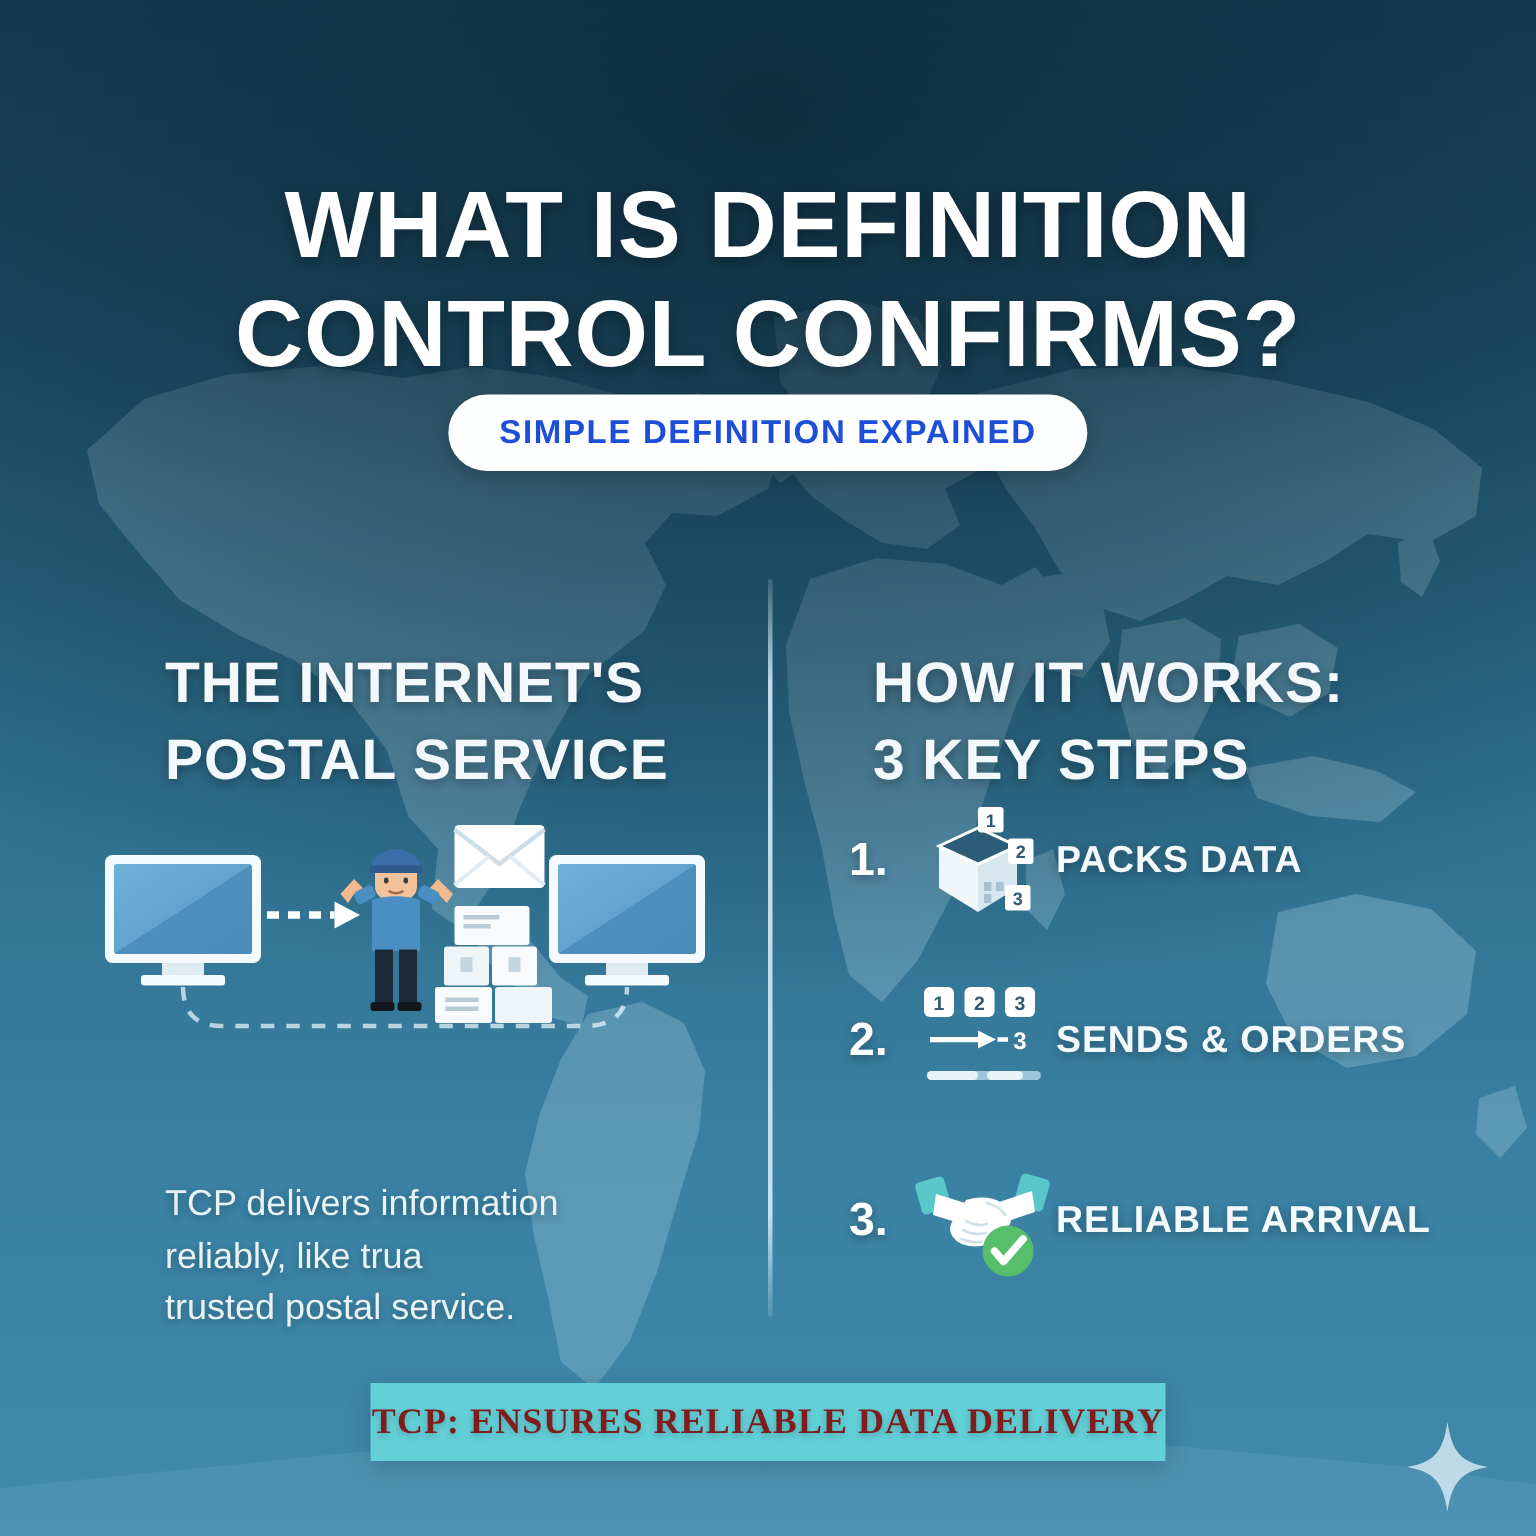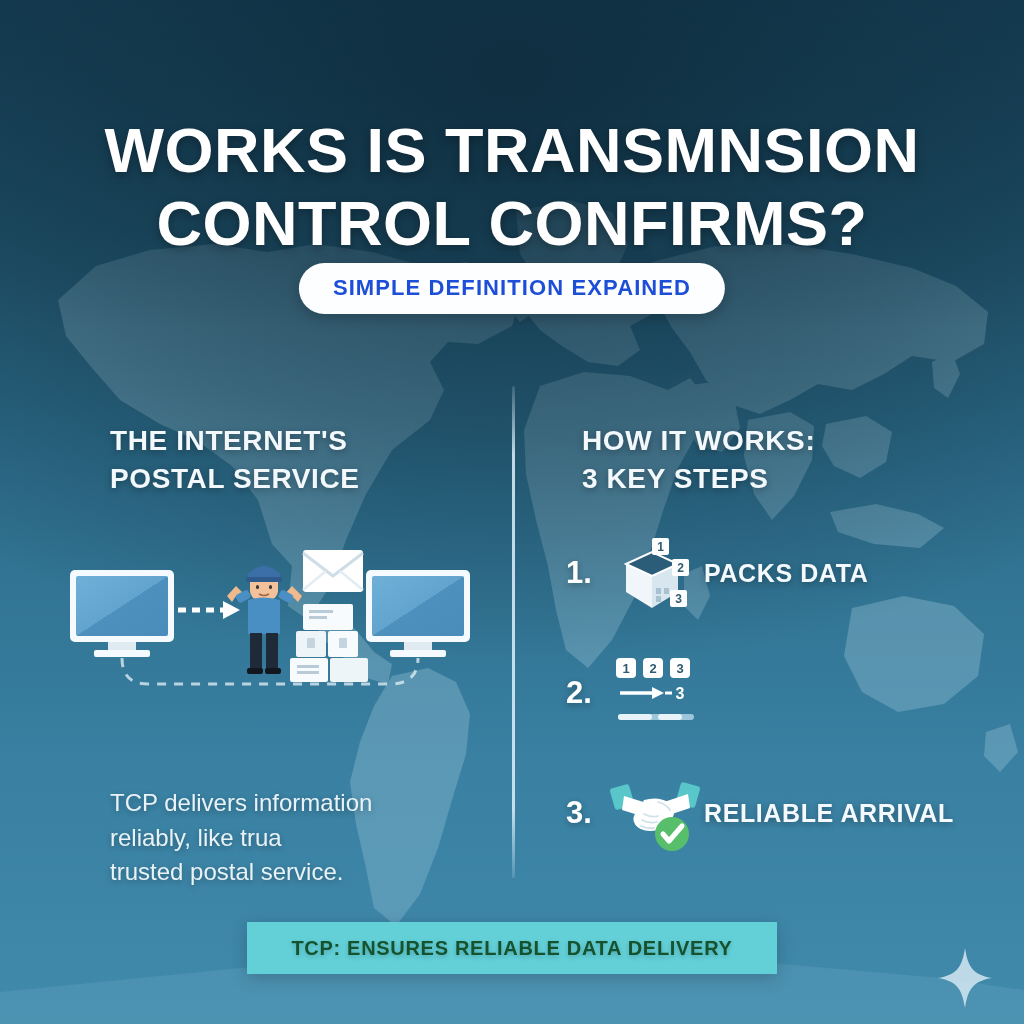--- a/index.html
+++ b/index.html
@@ -87,21 +87,21 @@
         rgba(220,240,250,.85) 86%,
         rgba(220,240,250,.15) 100%);
     border-radius: 2px;
   }
 
   
   .col-head {
     position: absolute;
     color: #f2f8fb;
     font-weight: 700;
-    font-size: 28px;
+    font-size: 38px;
     line-height: 1.35;
     letter-spacing: .6px;
     text-shadow: 0 2px 7px rgba(0,0,0,.32);
   }
   #left-head  { left: 110px; top: 399px; }
   #right-head { left: 570px; top: 399px; margin-left: 12px; }
   .col-head .l2 { display: block; }
 
   
   #illo { position: absolute; left: 60px; top: 540px; width: 420px; height: 160px; }
@@ -165,26 +165,27 @@
     transform: translateX(-50%);
     width: 530px;
     height: 52px;
     background: #63d0d8;
     display: flex;
     align-items: center;
     justify-content: center;
     box-shadow: 0 4px 16px rgba(0,0,0,.18);
   }
   .banner span {
-    color: #14532d;
-    font-weight: 700;
-    font-size: 20px;
+    color: #7f1d1d;
+    font-weight: 700;
+    font-size: 24px;
     letter-spacing: .7px;
     text-shadow: 0 2px 5px rgba(0,0,0,.22);
     white-space: nowrap;
+    font-family: Liberation Serif, serif;
   }
 
   
   #sparkle { position: absolute; left: 936px; top: 946px; width: 58px; height: 64px; }
 </style>
 </head>
 <body>
 
 <div id="poster">
 
@@ -232,21 +233,21 @@
 
       <path d="M684 574 L702 566 L710 596 L698 620 L684 606 Z"></path>
 
       <path d="M120 980 L300 962 L520 956 L760 962 L940 978 L1024 990 L1024 1024 L0 1024 L0 992 Z" opacity=".45"></path>
     </g>
   </svg>
 
   <div id="vignette"></div>
 
   <h1 class="headline">
-    <span class="l1">WORKS IS TRANSMNSION</span>
+    <span class="l1">WHAT IS DEFINITION</span>
     <span class="l2">CONTROL CONFIRMS?</span>
   </h1>
 
   <div class="pill">
     <span>SIMPLE DEFINITION EXPAINED</span>
   </div>
 
   <div class="divider"></div>
 
   <h2 id="left-head" class="col-head">
@@ -395,20 +396,21 @@
         <line x1="12" y1="43" x2="44" y2="43" stroke="#ffffff" stroke-width="3.5"></line>
         <polygon points="44,37 56,43 44,49" fill="#ffffff"></polygon>
         <line x1="57" y1="43" x2="64" y2="43" stroke="#ffffff" stroke-width="3"></line>
         <text x="72" y="49" font-family="'Liberation Sans', sans-serif" font-size="16" font-weight="700" fill="#ffffff" text-anchor="middle">3</text>
 
         <rect x="10" y="64" width="76" height="6" rx="3" fill="#9dc6db"></rect>
         <rect x="10" y="64" width="34" height="6" rx="3" fill="#e8f3f9"></rect>
         <rect x="50" y="64" width="24" height="6" rx="3" fill="#e8f3f9"></rect>
       </svg>
     </div>
+    <div class="step-label">SENDS &amp; ORDERS</div>
   </div>
 
   <div id="step-3" class="step">
     <div class="step-num">3.</div>
     <div class="step-icon">
       <svg viewBox="0 0 96 86" width="96" height="86">
 
         <rect x="4" y="16" width="20" height="22" rx="3" transform="rotate(-16 14 27)" fill="#59c6c9"></rect>
         <rect x="70" y="14" width="20" height="22" rx="3" transform="rotate(16 80 25)" fill="#59c6c9"></rect>
 

